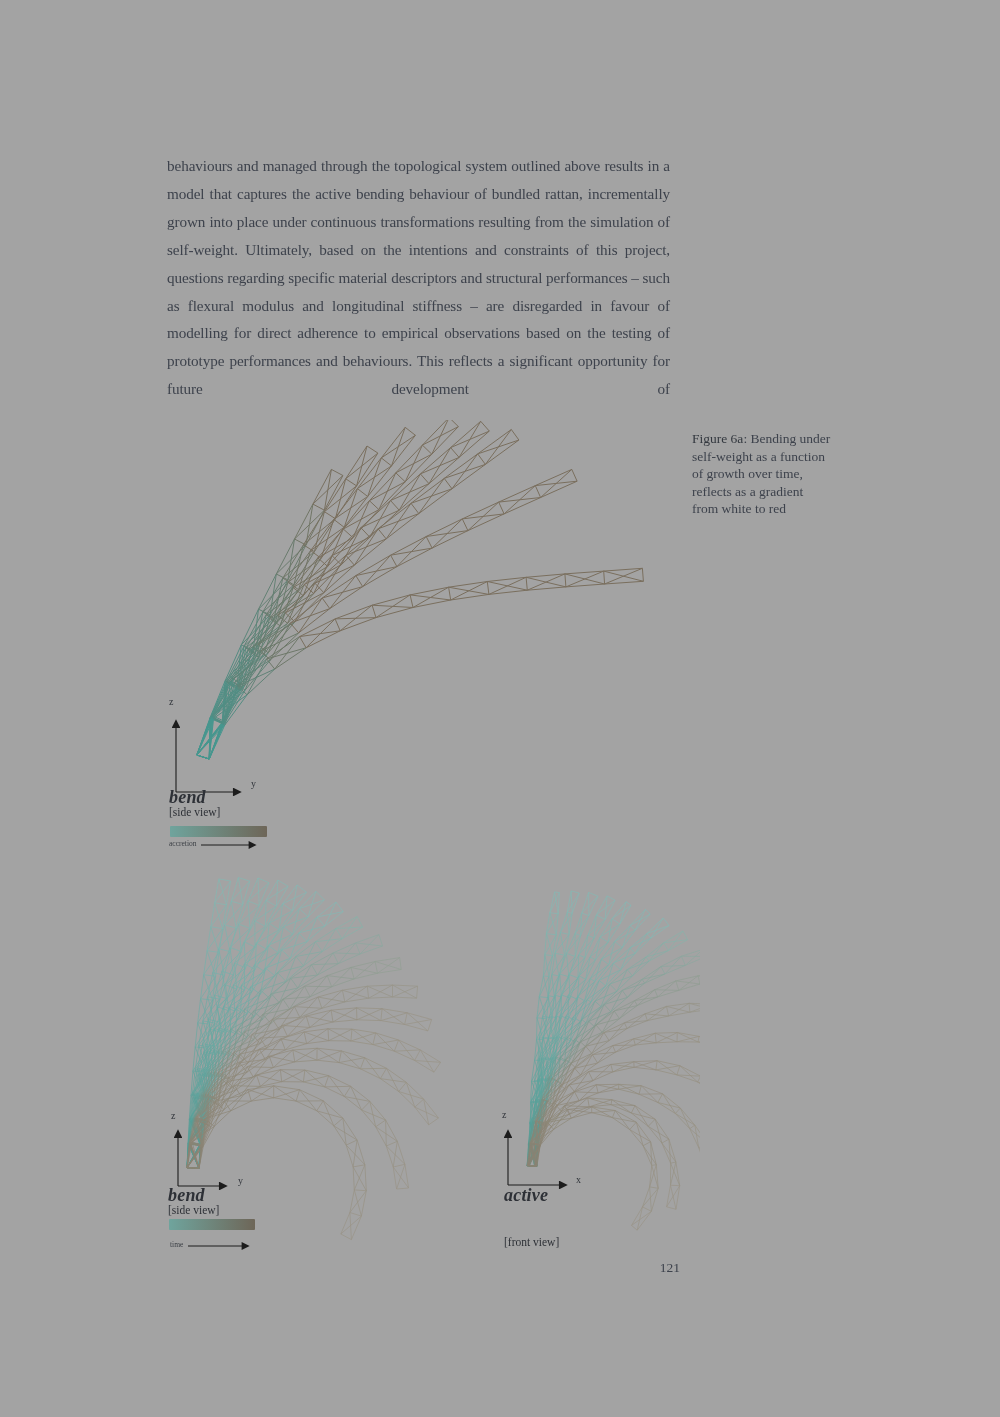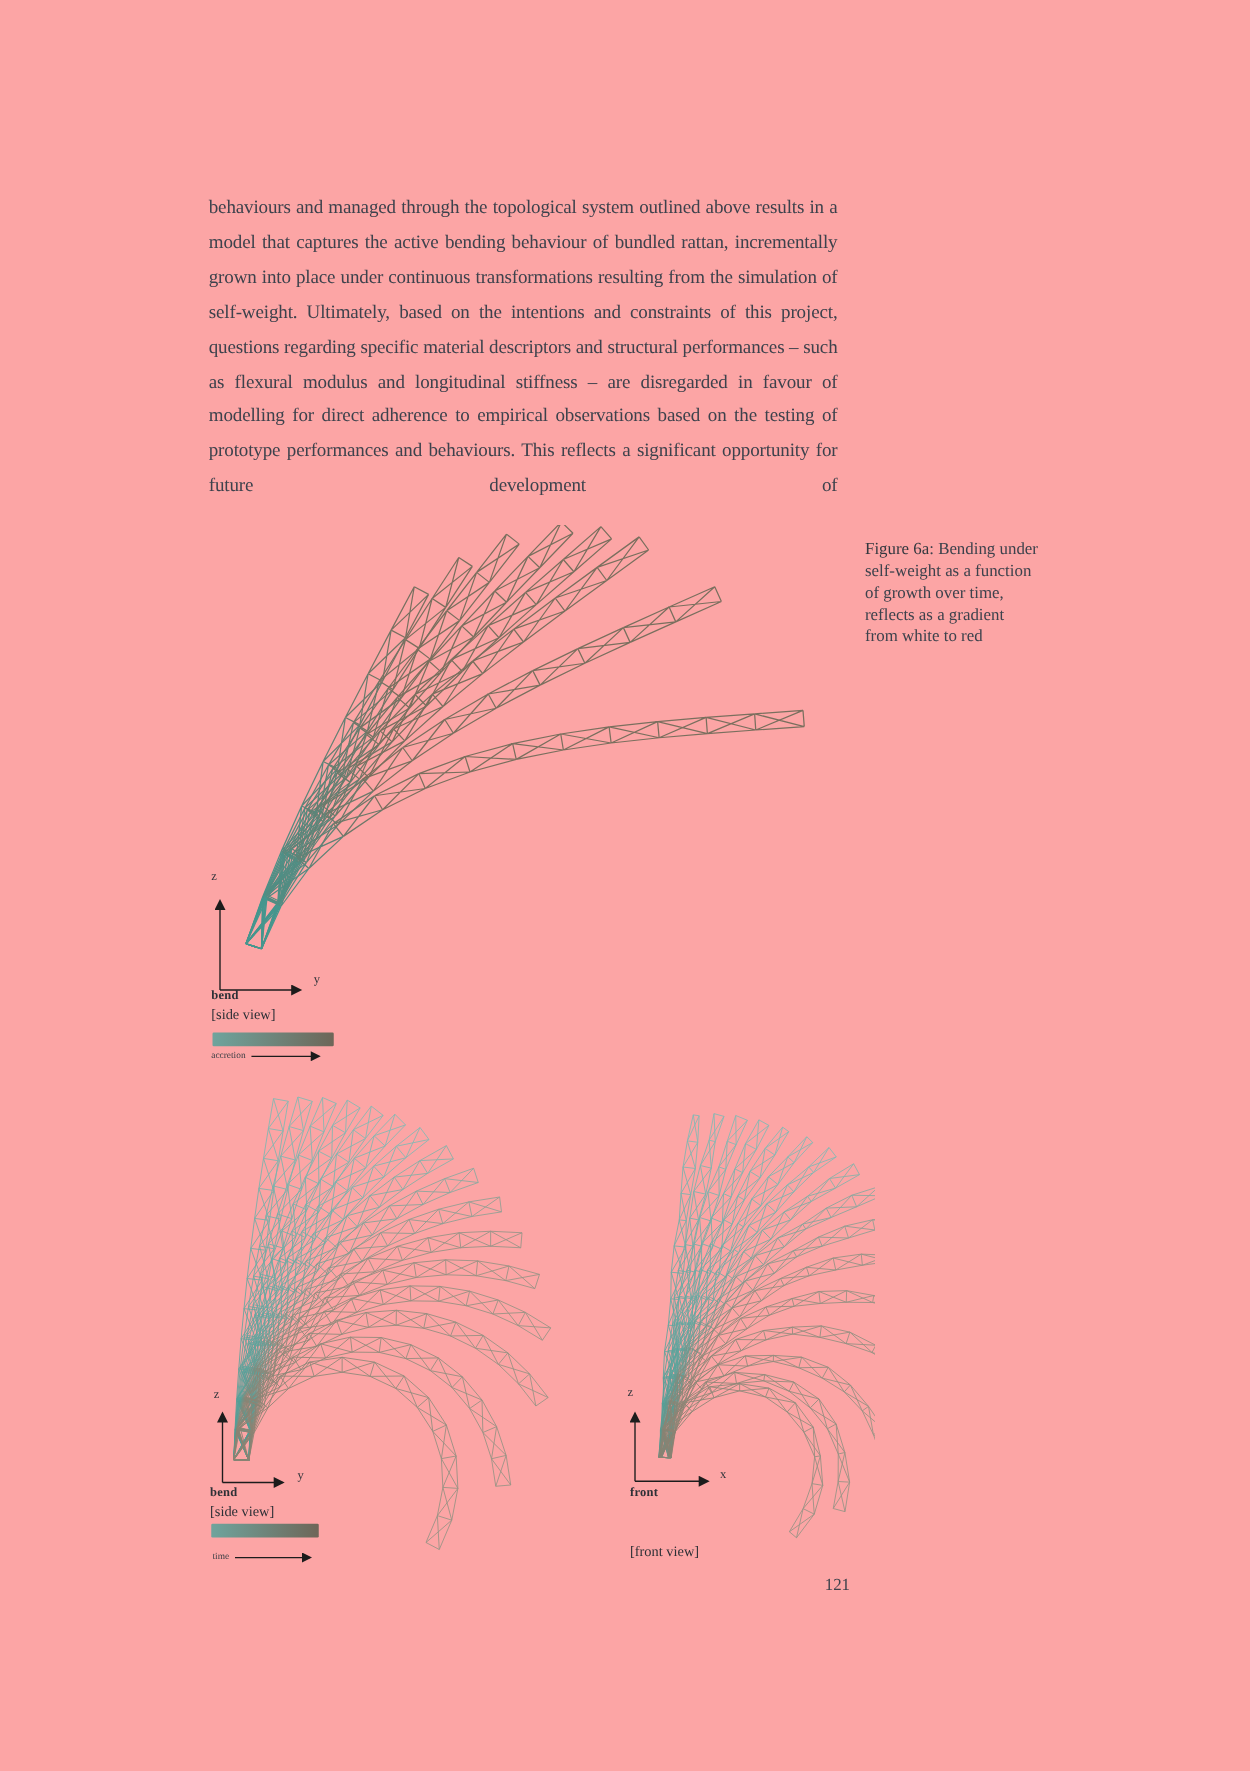--- a/index.html
+++ b/index.html
@@ -1,33 +1,33 @@
 <!DOCTYPE html>
 <html><head>
 <meta charset="utf-8">
 <style>
   html,body{margin:0;padding:0;background:#e8e8e8;}
   .page{
     position:relative;width:1000px;height:1417px;margin:0 auto;
-    background:#fca5a5;overflow:hidden;
+    background:#a3a3a3;overflow:hidden;
     font-family:"Liberation Serif", serif;color:#3d424c;
   }
   .body-par{
     position:absolute;left:167px;top:152px;width:503px;margin:0;
     font-size:15.2px;line-height:27.9px;letter-spacing:-0.1px;
     text-align:justify;text-align-last:justify;color:#3d424c;
   }
   .fig-svg{position:absolute;}
   .caption{
     position:absolute;font-size:13.5px;line-height:17.6px;color:#3d424c;
   }
   .caption .cap-label{font-weight:normal;color:#33383f;}
   .view-label{
     position:absolute;font-weight:bold;color:#2d3036;
-    font-size:10px;line-height:14px;letter-spacing:0.2px;
+    font-size:18px;line-height:14px;letter-spacing:0.2px;font-style:italic;
   }
   .view-sublabel{
     position:absolute;font-weight:normal;color:#2d3036;
     font-size:11.5px;line-height:12px;
   }
   .axis-letter{
     position:absolute;font-size:10px;color:#30343a;line-height:10px;
   }
   .grad-bar{
     position:absolute;height:11px;border-radius:1px;
@@ -591,19 +591,19 @@
       <path d="M96.7,244.7 L117.4,249.6 M96.7,238.9 L120.2,242.5 M96.7,244.7 L96.7,238.9 M96.7,244.7 L120.2,242.5 M96.7,238.9 L117.4,249.6" fill="none" stroke="rgb(144,137,122)" stroke-width="0.7"></path>
       <path d="M117.4,249.6 L134.7,261.6 M120.2,242.5 L141.3,254.2 M117.4,249.6 L120.2,242.5 M117.4,249.6 L141.3,254.2 M120.2,242.5 L134.7,261.6" fill="none" stroke="rgb(145,139,124)" stroke-width="0.7"></path>
       <path d="M134.7,261.6 L148.1,277.7 M141.3,254.2 L155.6,273.7 M134.7,261.6 L141.3,254.2 M134.7,261.6 L155.6,273.7 M141.3,254.2 L148.1,277.7" fill="none" stroke="rgb(147,141,126)" stroke-width="0.7"></path>
       <path d="M148.1,277.7 L156.7,297.4 M155.6,273.7 L161.3,296.7 M148.1,277.7 L155.6,273.7 M148.1,277.7 L161.3,296.7 M155.6,273.7 L156.7,297.4" fill="none" stroke="rgb(148,142,128)" stroke-width="0.7"></path>
       <path d="M156.7,297.4 L154.6,318.9 M161.3,296.7 L163.2,320.3 M156.7,297.4 L161.3,296.7 M156.7,297.4 L163.2,320.3 M161.3,296.7 L154.6,318.9" fill="none" stroke="rgb(150,144,130)" stroke-width="0.7"></path>
       <path d="M154.6,318.9 L147.5,338.9 M163.2,320.3 L156.4,343.3 M154.6,318.9 L163.2,320.3 M154.6,318.9 L156.4,343.3 M163.2,320.3 L147.5,338.9" fill="none" stroke="rgb(151,146,132)" stroke-width="0.7"></path>
       <path d="M147.5,338.9 L136.5,357.4 M156.4,343.3 L142.2,362.2 M147.5,338.9 L156.4,343.3 M147.5,338.9 L142.2,362.2 M156.4,343.3 L136.5,357.4 M136.5,357.4 L142.2,362.2" fill="none" stroke="rgb(153,147,134)" stroke-width="0.7"></path>
     </svg>
   <span class="axis-letter" style="left:502px;top:1110px">z</span>
   <span class="axis-letter" style="left:576px;top:1175px">x</span>
-  <span class="view-label" style="left:504px;top:1188px">front</span>
+  <span class="view-label" style="left:504px;top:1188px">active</span>
   <span class="view-sublabel" style="left:504px;top:1236px">[front view]</span>
 
 
   <div class="pageno">121</div>
 
 </div>
 
 </body></html>

